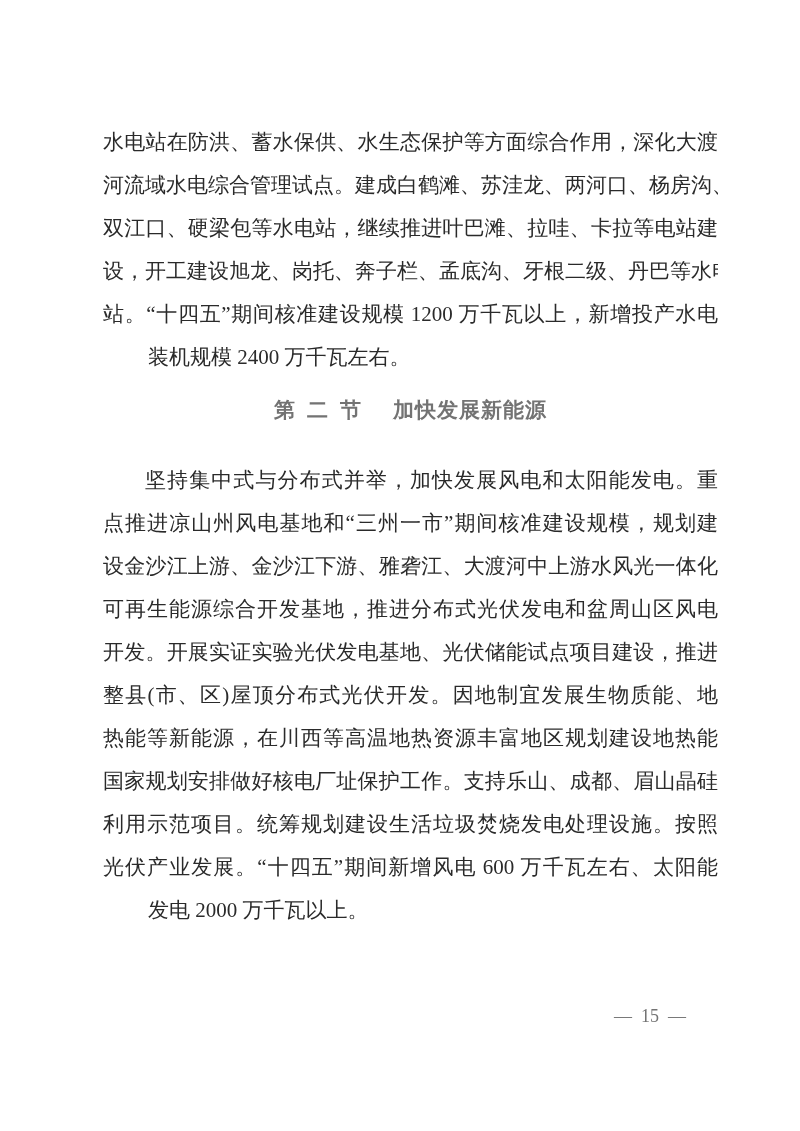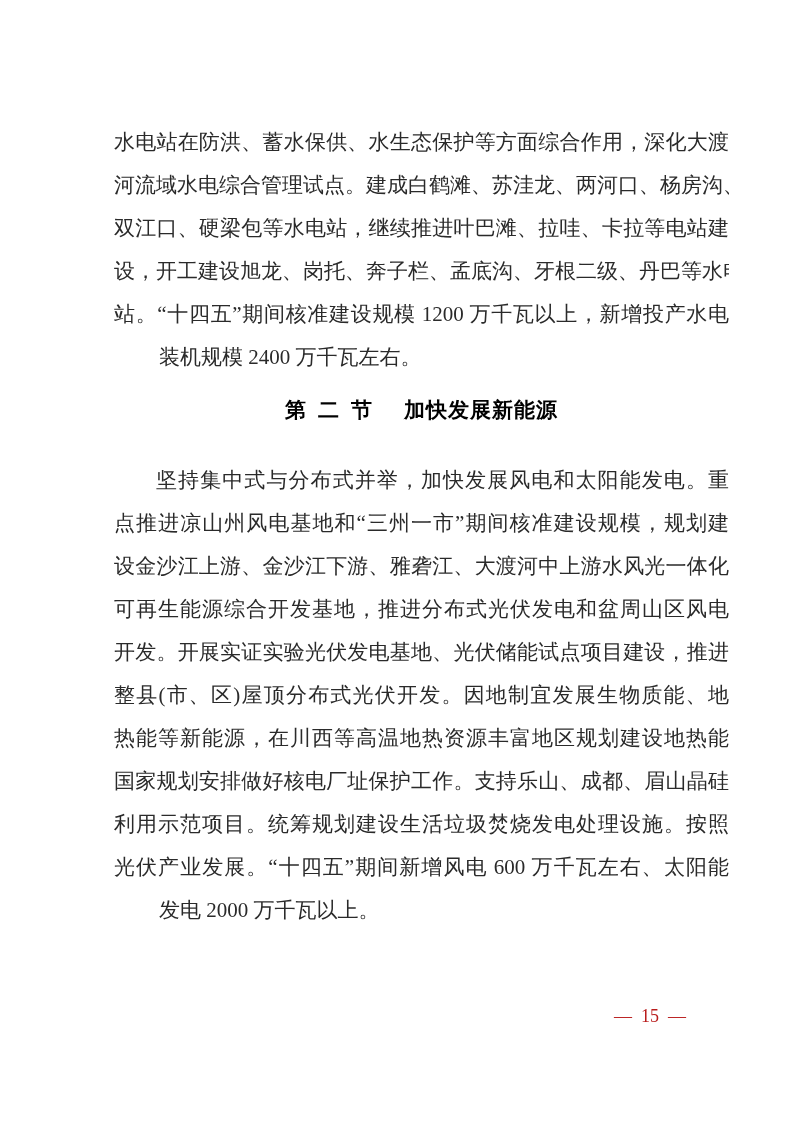--- a/index.html
+++ b/index.html
@@ -11,21 +11,21 @@
     position: relative;
     width: 800px;
     height: 1131px;
     background: #ffffff;
     overflow: hidden;
     font-family: "Liberation Serif", "DejaVu Serif", serif;
     color: #2a2a2a;
   }
   .text-block {
     position: absolute;
-    left: 114px;
+    left: 103px;
     top: 121px;
     width: 615px;
     font-size: 21px;
     line-height: 43px;
   }
   .paragraph {
     margin: 0;
     padding: 0;
   }
   .line {
@@ -43,38 +43,38 @@
   .line.indent {
     padding-left: 42px;
   }
   .section-heading {
     margin: 10px 0 27px 0;
     height: 43px;
     line-height: 43px;
     font-size: 21px;
     font-weight: bold;
     text-align: center;
-    color: #000000;
+    color: #737373;
   }
   .section-heading .section-number {
     letter-spacing: 12px;
     margin-right: 20px;
   }
   .section-heading .section-title {
     letter-spacing: 1px;
   }
   .page-footer {
     position: absolute;
     top: 1004px;
     left: 598px;
     width: 104px;
     text-align: center;
     font-size: 18px;
     line-height: 24px;
-    color: #b91c1c;
+    color: #737373;
     white-space: nowrap;
   }
   .page-footer .footer-dash {
     letter-spacing: 0;
   }
   .page-footer .page-number {
     margin: 0 9px;
   }
 </style>
 </head>

